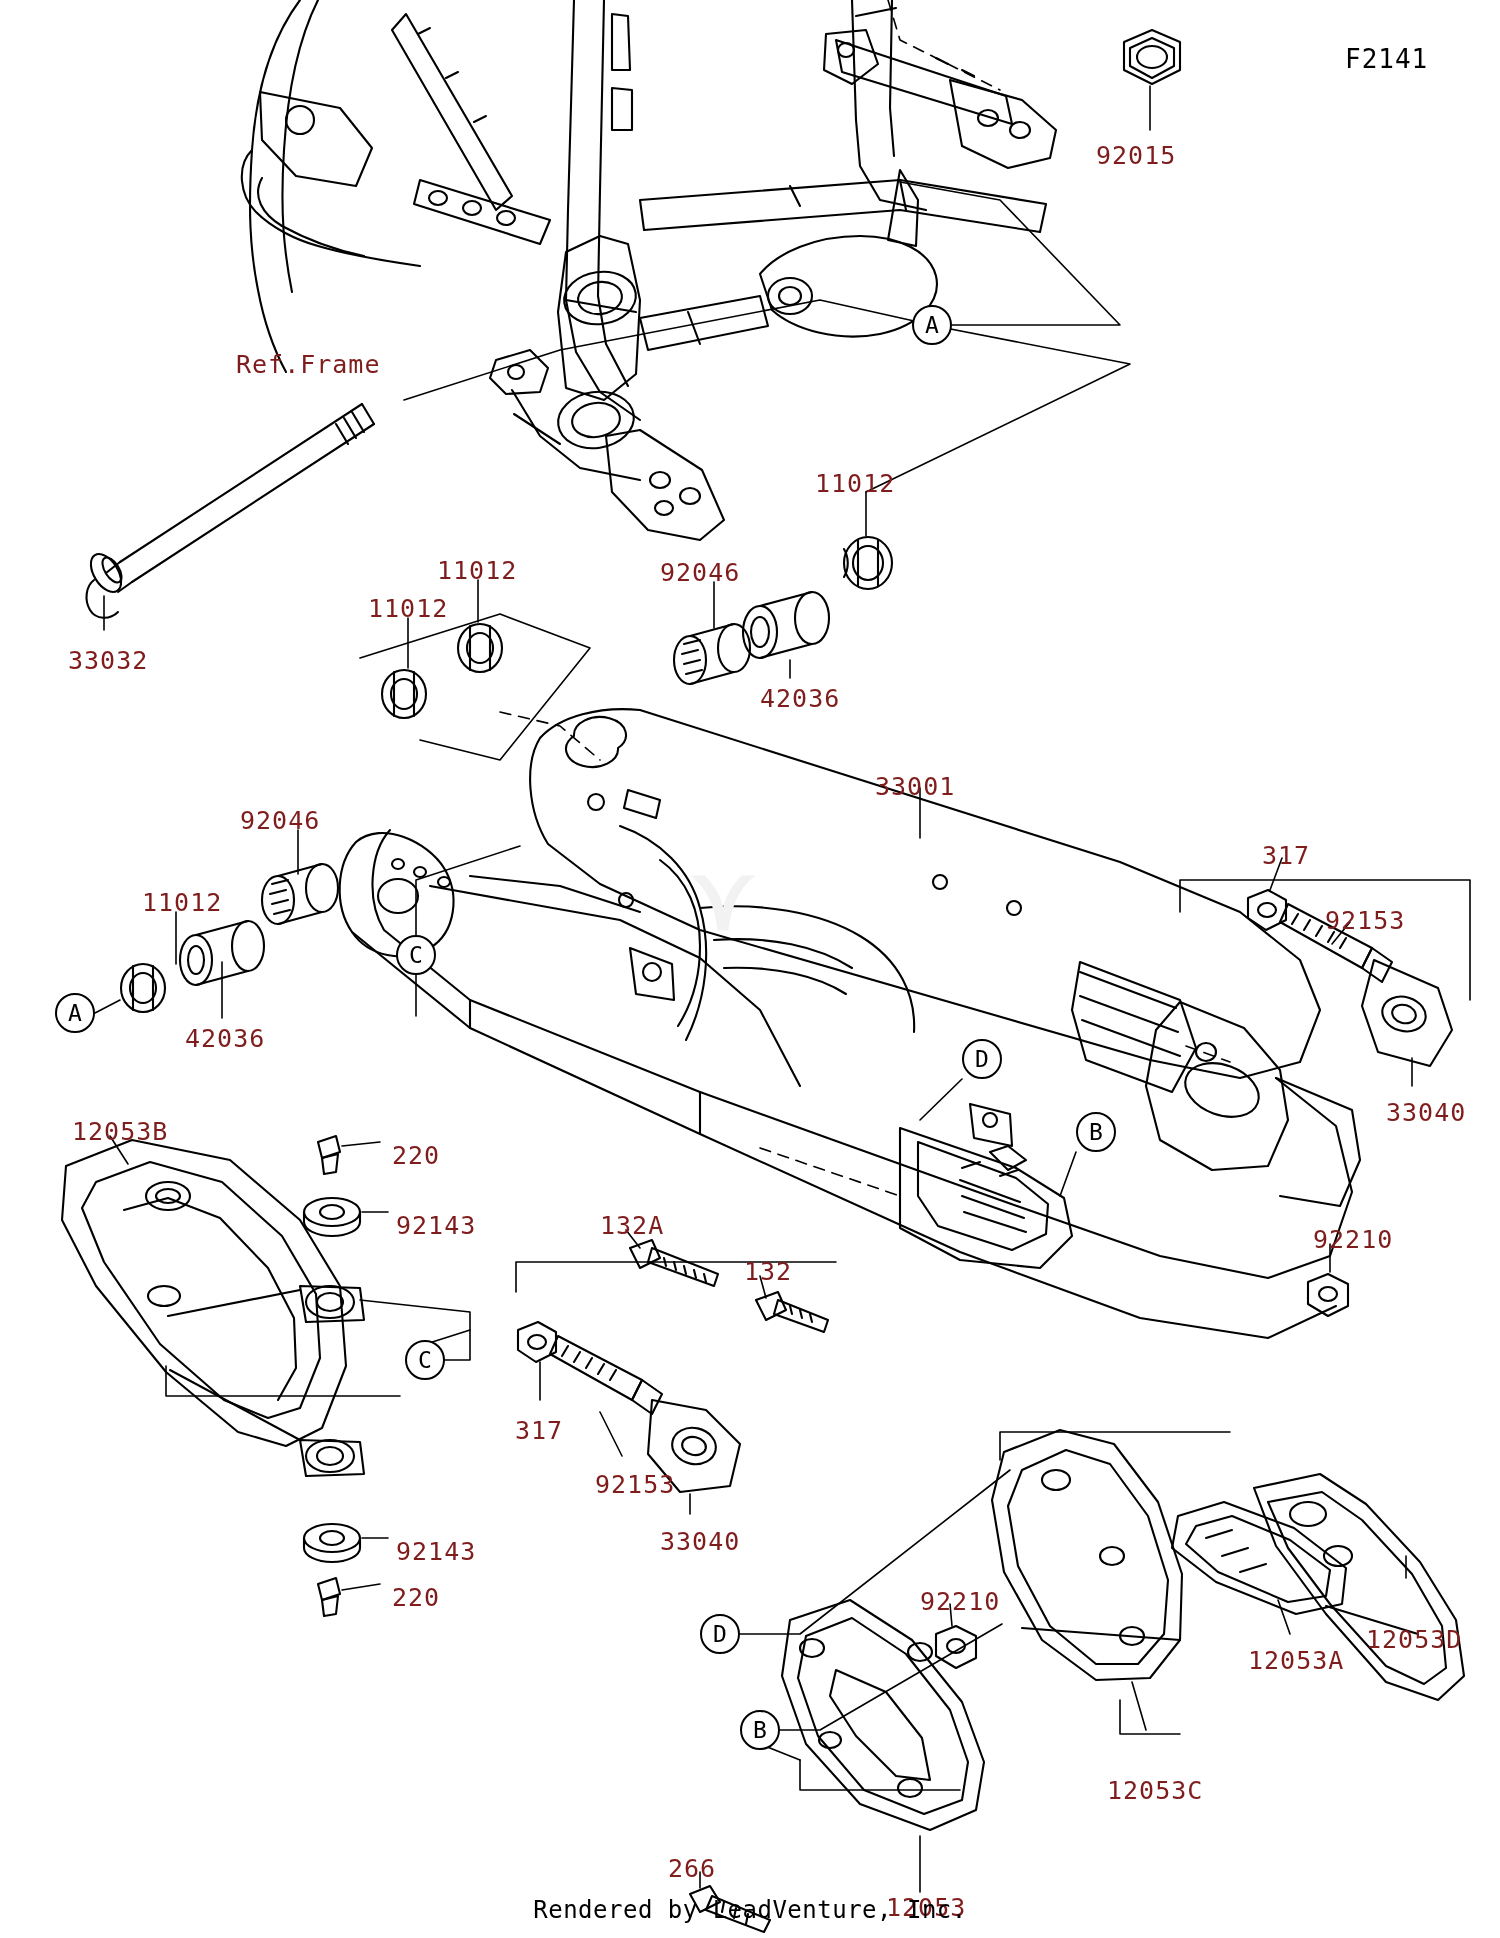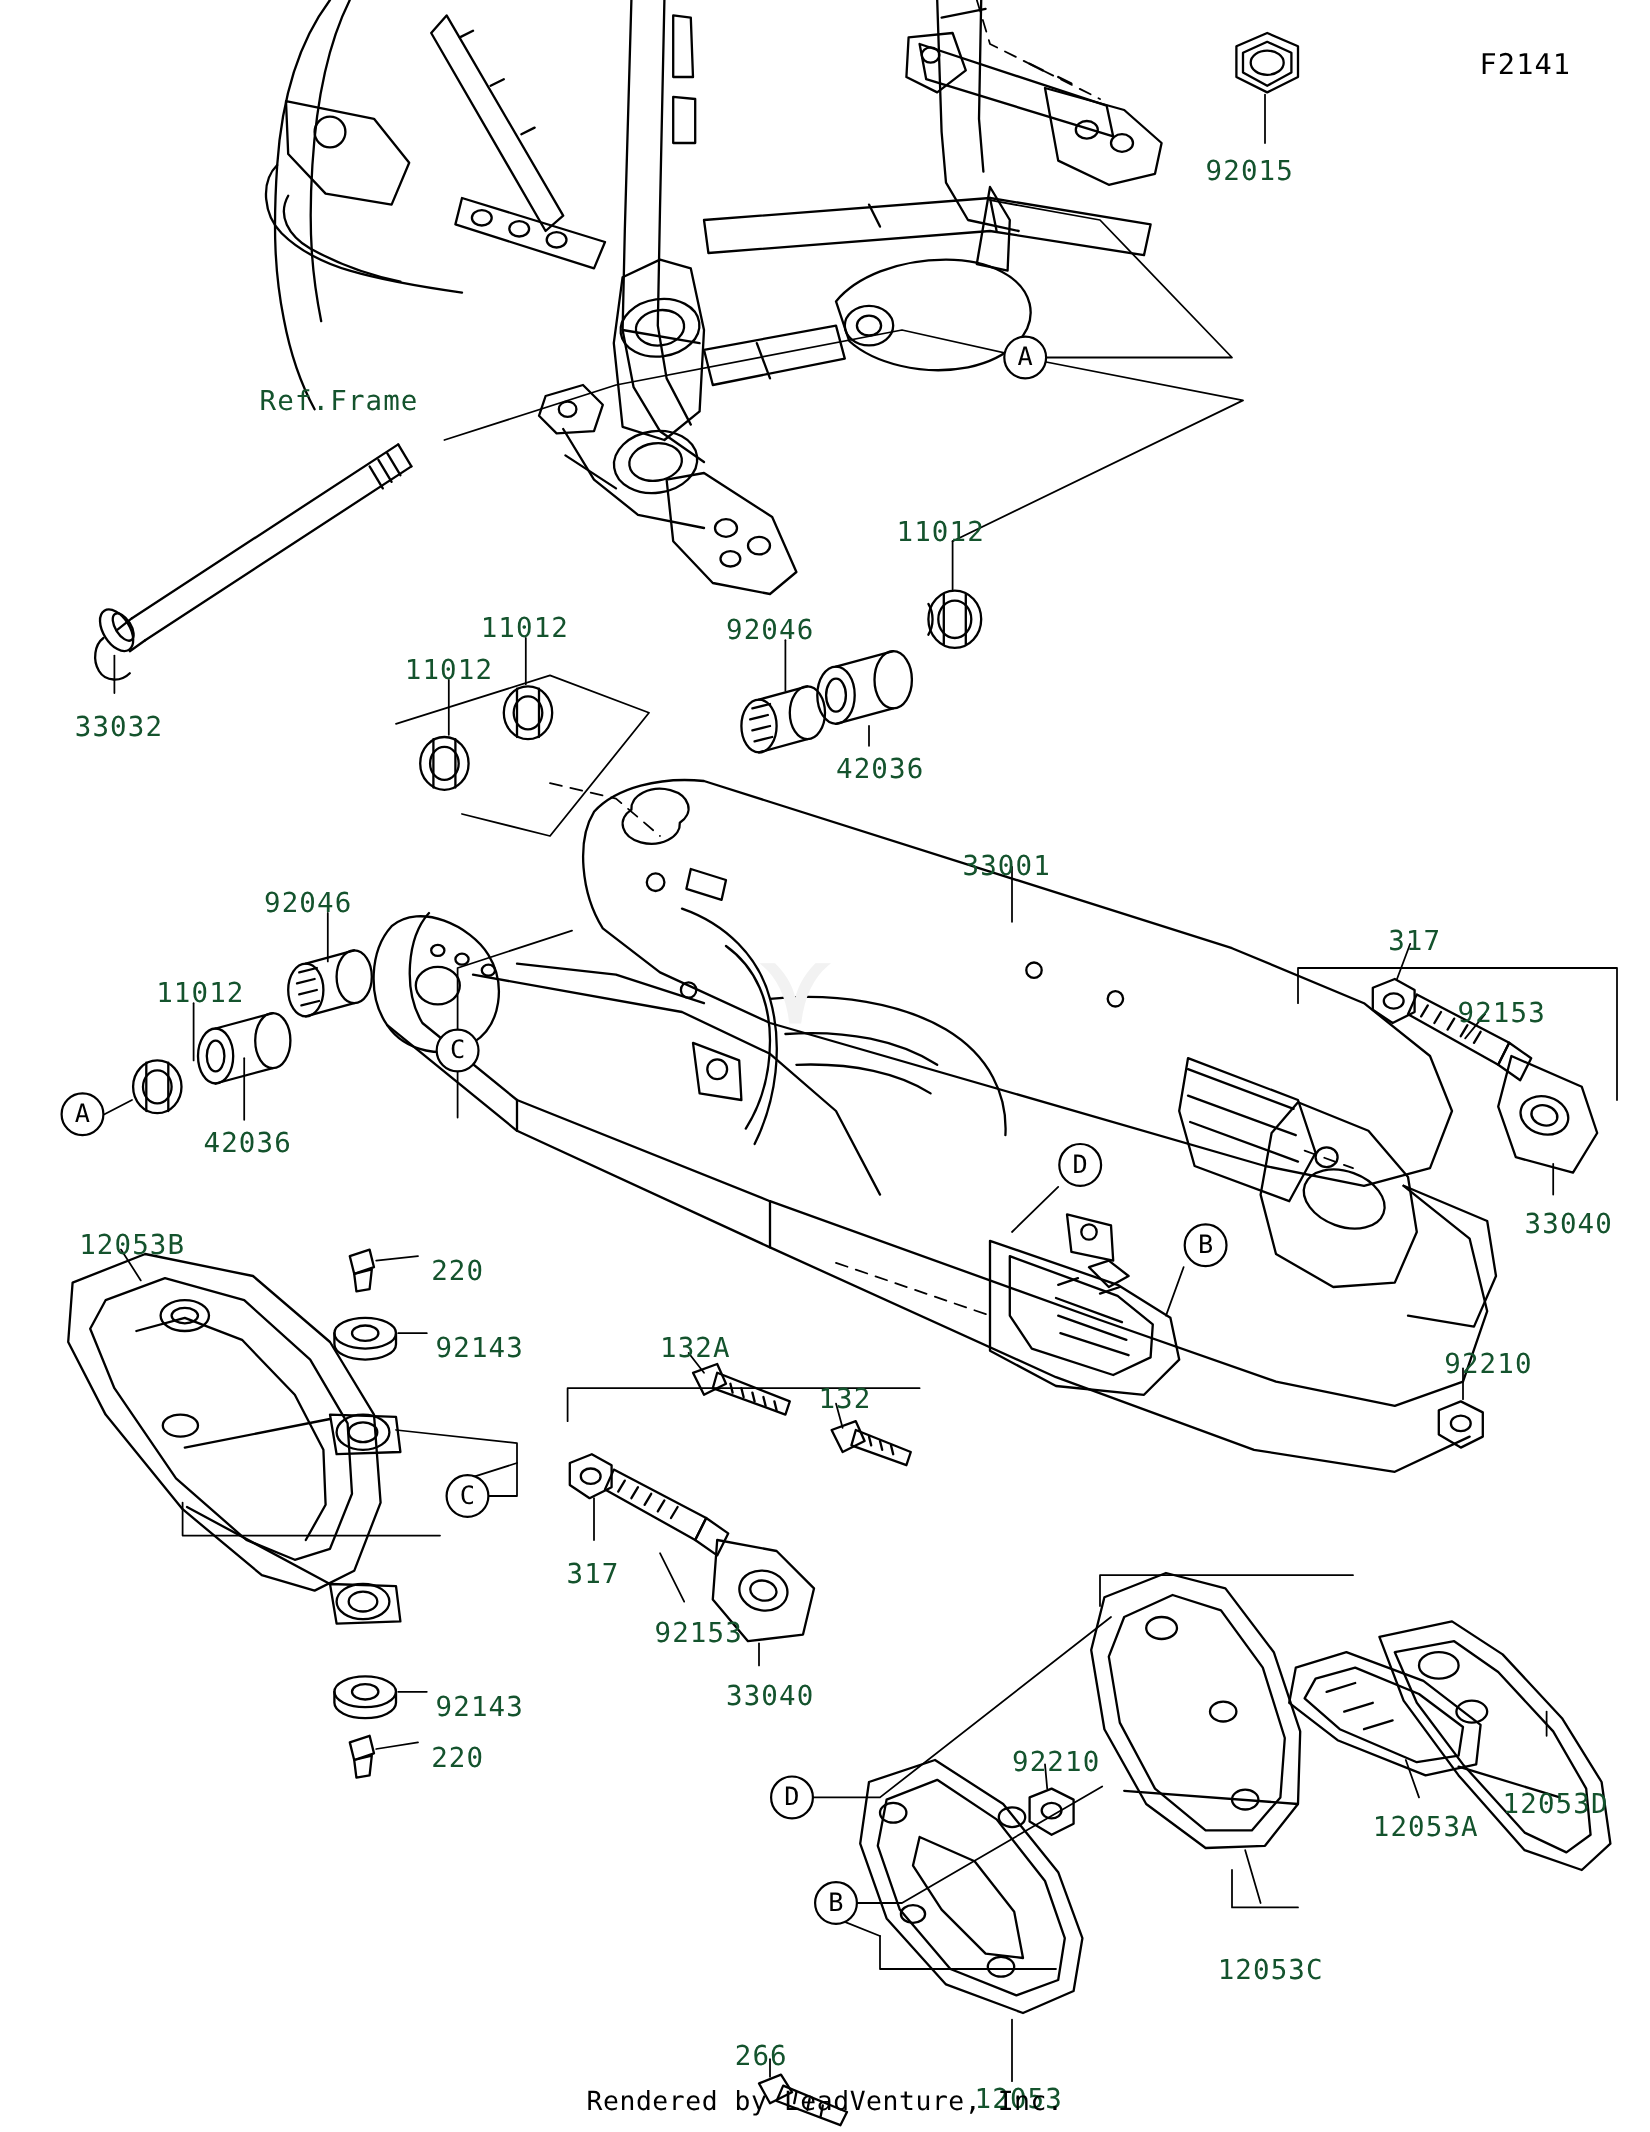--- a/index.html
+++ b/index.html
@@ -23,21 +23,21 @@
     left: 0;
     top: 0;
     width: 1500px;
     height: 1938px;
   }
   .lbl {
     position: absolute;
     font-family: "DejaVu Sans Mono", monospace;
     font-size: 25px;
     letter-spacing: 1px;
-    color: #14532d;
+    color: #7f1d1d;
     white-space: nowrap;
     line-height: 1;
   }
   .code-tr {
     position: absolute;
     font-size: 26px;
     letter-spacing: 1px;
   }
   .callout {
     position: absolute;

